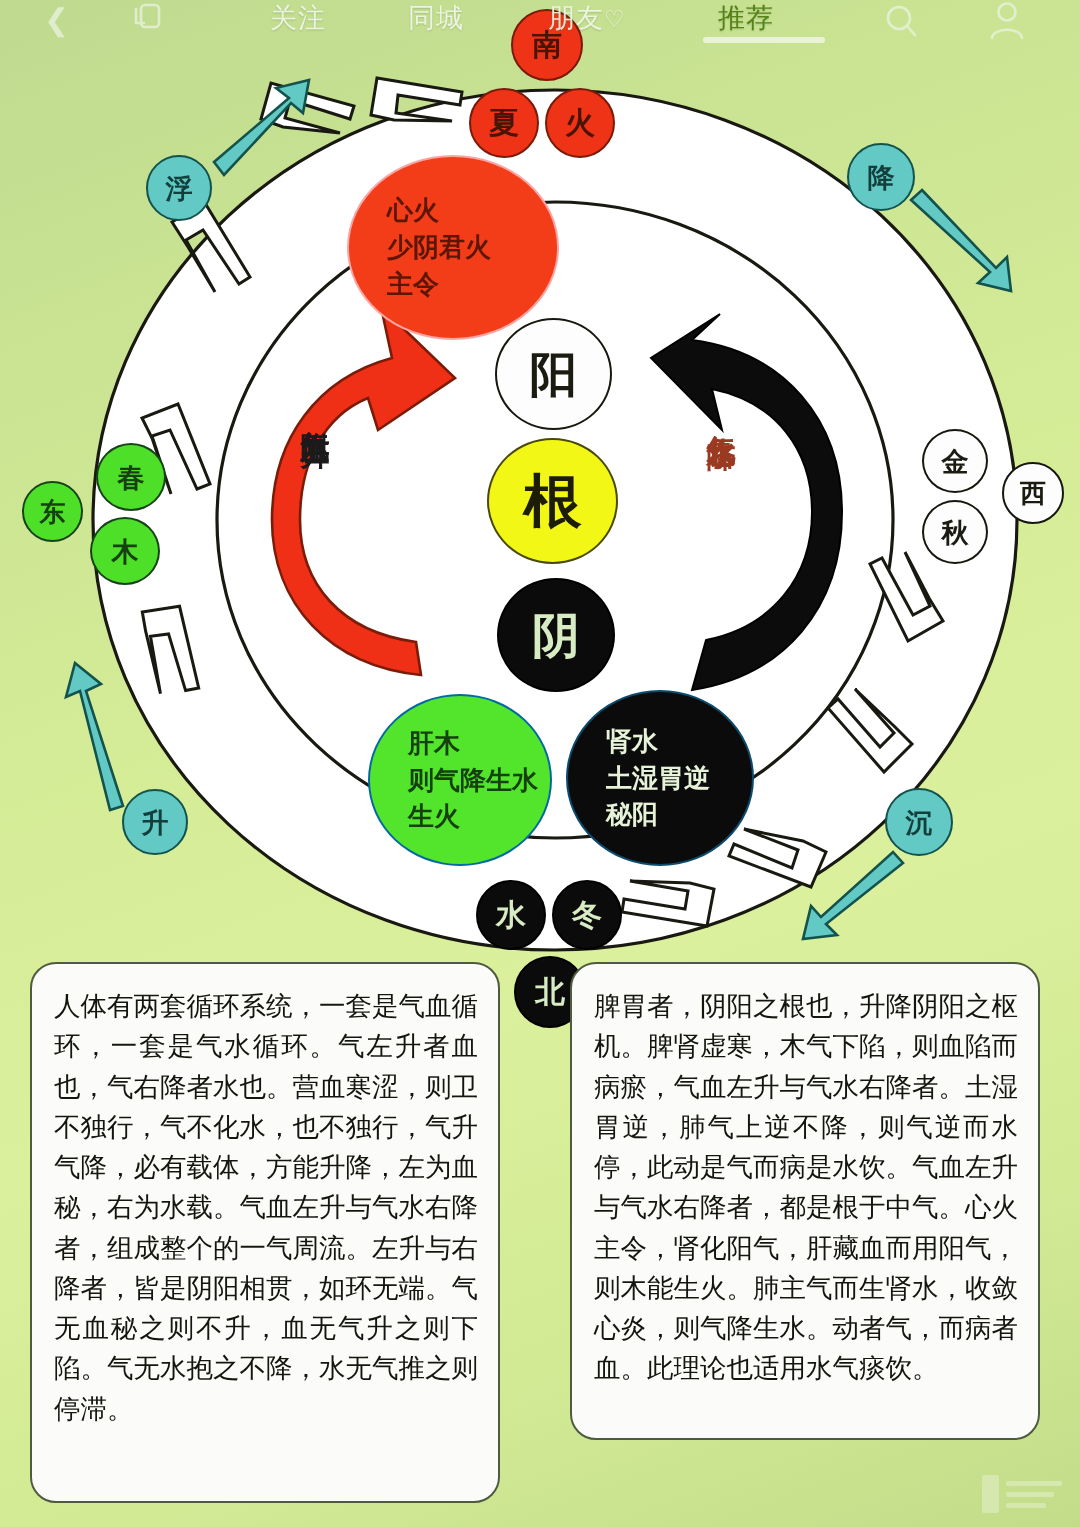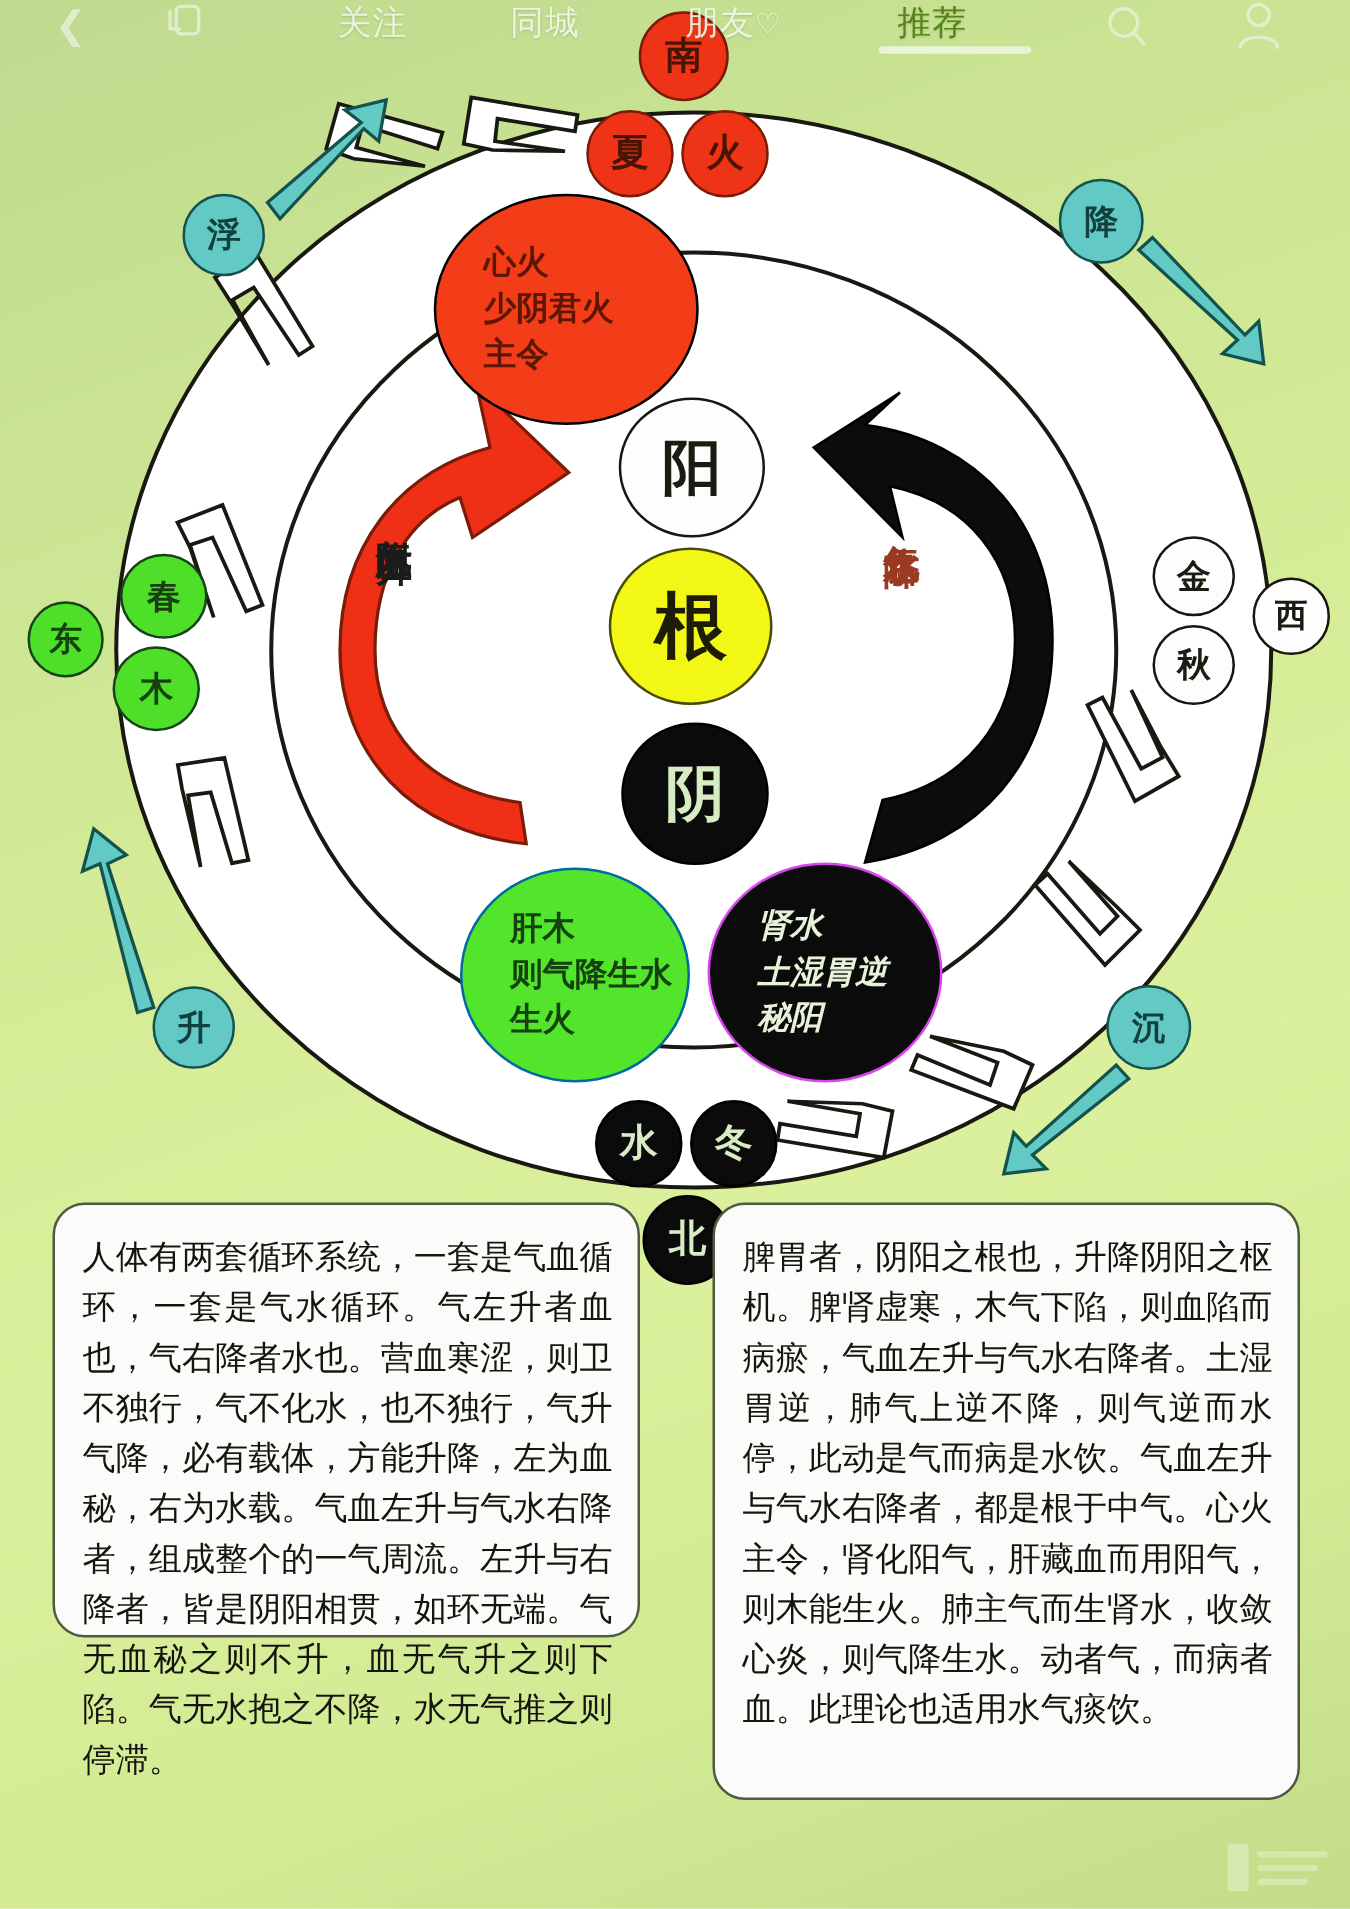--- a/index.html
+++ b/index.html
@@ -55,24 +55,24 @@
   .tok.yellow{ background: #f2f716; border-color: #4a4a08; color: #1c1c07; }
 
   
   .organ {
     position: absolute; border-radius: 50%; z-index: 28;
     display: flex; flex-direction: column; justify-content: center;
     font-family: "DejaVu Sans", sans-serif; font-weight: 700;
     padding-left: 38px; line-height: 1.42; font-size: 26px;
   }
   .organ span { display: block; }
-  #organ-heart { background: #f33d18; border: 2px solid #000000; color: #5c1603; }
+  #organ-heart { background: #f33d18; border: 2px solid #fca5a5; color: #5c1603; }
   #organ-lung  { background: #ffffff; border: 2px solid #161610; color: #141410; }
   #organ-liver { background: #53e52c; border: 2px solid #0369a1; color: #15410e; }
-  #organ-kidney{ background: #0b0b0b; border: 2px solid #d946ef; color: #e6f3d8; font-style: italic; }
+  #organ-kidney{ background: #0b0b0b; border: 2px solid #0c4a6e; color: #e6f3d8; }
 
   
   .vcap {
     position: absolute; z-index: 40;
     writing-mode: vertical-rl; text-orientation: upright;
     font-family: "DejaVu Sans", sans-serif; font-weight: 700;
     letter-spacing: 2px; line-height: 1.02;
   }
   #cap-left  { font-size: 29px; color: #1b1b1b; }
   #cap-right { font-size: 29px; color: #9b3a22; }
@@ -81,21 +81,21 @@
   .panel {
     position: absolute; z-index: 20;
     background: #fbfbf9;
     border: 2.5px solid #4f5b40;
     border-radius: 26px;
     padding: 22px 20px 18px 22px;
     font-family: "DejaVu Serif", "Liberation Serif", serif;
     font-size: 26.5px; line-height: 1.52; color: #15150f;
     text-align: justify; text-justify: inter-character;
   }
-  #panel-left  { left: 42px;  top: 962px; width: 470px; height: 348px; }
+  #panel-left  { left: 30px;  top: 962px; width: 470px; height: 541px; }
   #panel-right { left: 570px; top: 962px; width: 470px; height: 478px; }
 
   
   #watermark {
     position: absolute; right: 18px; bottom: 14px; z-index: 60;
     display: flex; align-items: center; gap: 7px; opacity: .30;
   }
   #watermark .wm-mark { width: 17px; height: 38px; background: #ffffff; border-radius: 2px; }
   #watermark .wm-bars { display: flex; flex-direction: column; gap: 6px; }
   #watermark .wm-bars i { display: block; height: 5px; background: #ffffff; border-radius: 2px; }

